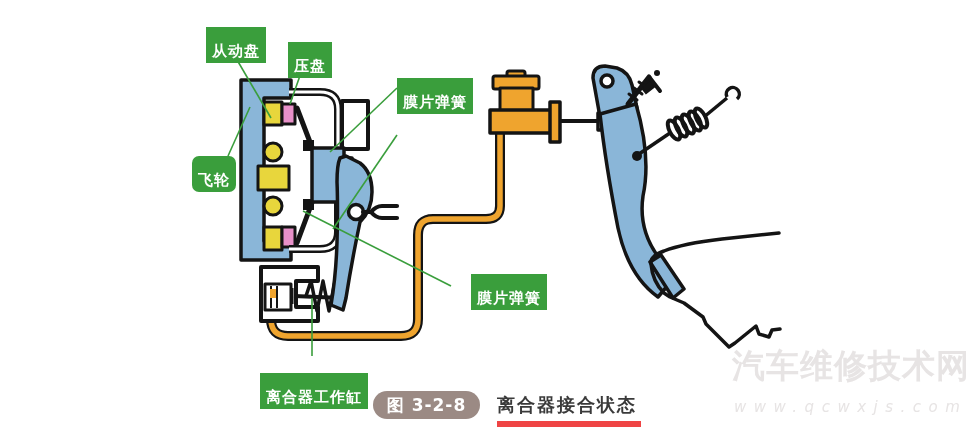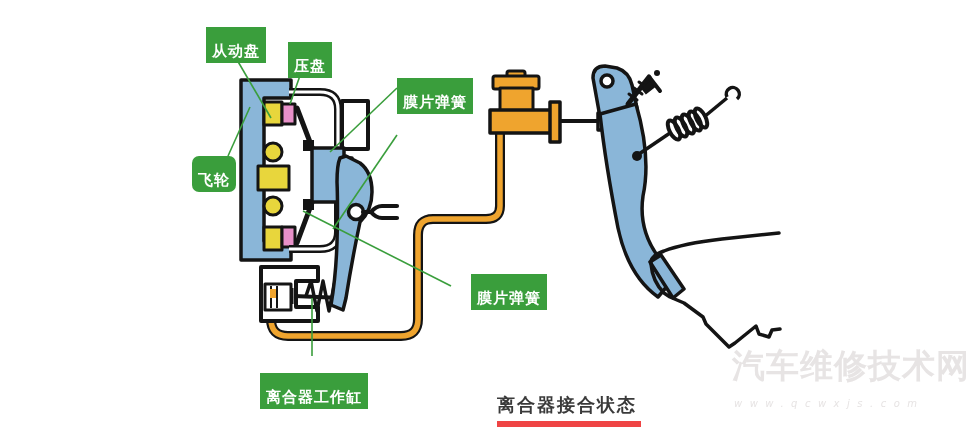--- a/index.html
+++ b/index.html
@@ -37,21 +37,21 @@
     position:absolute;left:497px;top:393px;color:var(--caption-text);
     font-size:18px;font-weight:bold;letter-spacing:2px;
     border-bottom:6px solid #ef4444;padding:0 4px 4px 0;white-space:nowrap;
   }
   .wm-name{
     position:absolute;left:732px;top:344px;color:var(--watermark);
     font-size:33px;font-weight:bold;letter-spacing:1px;white-space:nowrap;
   }
   .wm-url{
     position:absolute;left:734px;top:398px;color:var(--watermark);
-    font-size:10px;letter-spacing:7.5px;white-space:nowrap;font-style:italic;
+    font-size:15px;letter-spacing:7.5px;white-space:nowrap;font-style:italic;
   }
 </style>
 </head>
 <body>
 
 <div class="stage">
 
   <div class="wm-name">汽车维修技术网</div>
   <div class="wm-url">www.qcwxjs.com</div>
 
@@ -171,15 +171,16 @@
     </g>
   </svg>
 
   <div class="part-label" style="left:206px;top:27px;">从动盘</div>
   <div class="part-label" style="left:288px;top:42px;">压盘</div>
   <div class="part-label" style="left:192px;top:156px;border-radius:7px;">飞轮</div>
   <div class="part-label" style="left:397px;top:78px;">膜片弹簧</div>
   <div class="part-label" style="left:451px;top:274px;margin-left:20px;">膜片弹簧</div>
   <div class="part-label" style="left:260px;top:341px;margin-top:32px;">离合器工作缸</div>
 
+  <div class="fig-badge">图 3-2-8</div>
   <div class="fig-caption">离合器接合状态</div>
 
 </div>
 
 </body></html>

